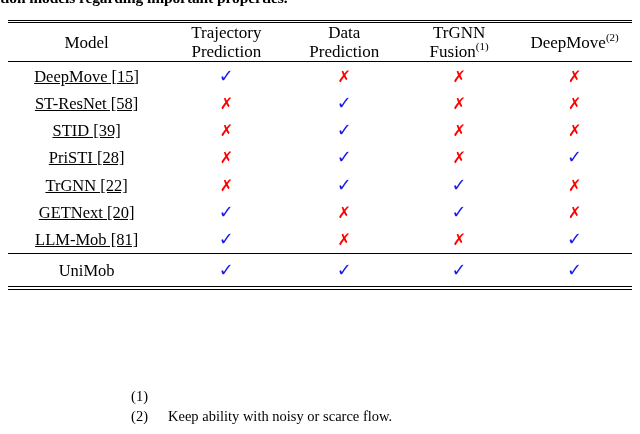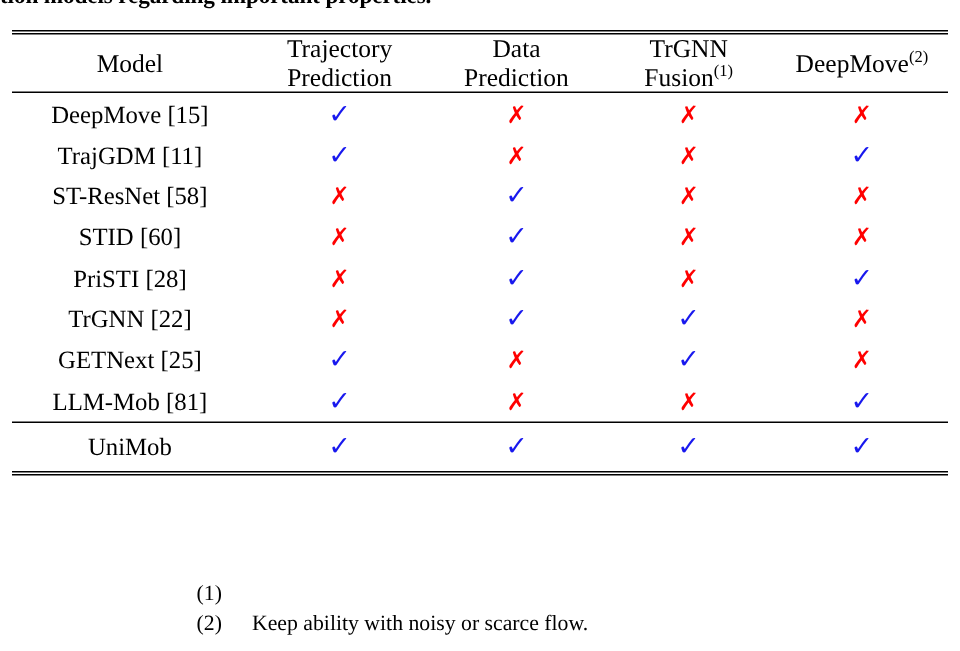--- a/index.html
+++ b/index.html
@@ -85,20 +85,21 @@
   sup.fn {
     font-size: 11px;
     vertical-align: super;
     line-height: 0;
   }
 
   tbody.body-rows td {
     font-size: 16.5px;
     line-height: 19px;
     height: 27.3px;
+    text-decoration: underline;
   }
   tbody.body-rows td.model-cell {
     white-space: nowrap;
   }
 
   tbody.unimob-row td {
     font-size: 16.5px;
     line-height: 19px;
     height: 32px;
     margin-top: 13px;
@@ -189,56 +190,49 @@
     </colgroup>
     <tbody class="body-rows">
       <tr>
         <td class="model-cell">DeepMove [15]</td>
         <td><span class="mark check">✓</span></td>
         <td><span class="mark cross">✗</span></td>
         <td><span class="mark cross">✗</span></td>
         <td><span class="mark cross">✗</span></td>
       </tr>
       <tr>
-        <td class="model-cell">TrajGDM [11]</td>
-        <td><span class="mark check">✓</span></td>
-        <td><span class="mark cross">✗</span></td>
-        <td><span class="mark cross">✗</span></td>
-        <td><span class="mark check">✓</span></td>
-      </tr>
-      <tr>
         <td class="model-cell">ST-ResNet [58]</td>
         <td><span class="mark cross">✗</span></td>
         <td><span class="mark check">✓</span></td>
         <td><span class="mark cross">✗</span></td>
         <td><span class="mark cross">✗</span></td>
       </tr>
       <tr>
-        <td class="model-cell">STID [60]</td>
+        <td class="model-cell">STID [39]</td>
         <td><span class="mark cross">✗</span></td>
         <td><span class="mark check">✓</span></td>
         <td><span class="mark cross">✗</span></td>
         <td><span class="mark cross">✗</span></td>
       </tr>
       <tr>
         <td class="model-cell">PriSTI [28]</td>
         <td><span class="mark cross">✗</span></td>
         <td><span class="mark check">✓</span></td>
         <td><span class="mark cross">✗</span></td>
         <td><span class="mark check">✓</span></td>
       </tr>
       <tr>
         <td class="model-cell">TrGNN [22]</td>
         <td><span class="mark cross">✗</span></td>
         <td><span class="mark check">✓</span></td>
         <td><span class="mark check">✓</span></td>
         <td><span class="mark cross">✗</span></td>
       </tr>
       <tr>
-        <td class="model-cell">GETNext [25]</td>
+        <td class="model-cell">GETNext [20]</td>
         <td><span class="mark check">✓</span></td>
         <td><span class="mark cross">✗</span></td>
         <td><span class="mark check">✓</span></td>
         <td><span class="mark cross">✗</span></td>
       </tr>
       <tr>
         <td class="model-cell">LLM-Mob [81]</td>
         <td><span class="mark check">✓</span></td>
         <td><span class="mark cross">✗</span></td>
         <td><span class="mark cross">✗</span></td>

